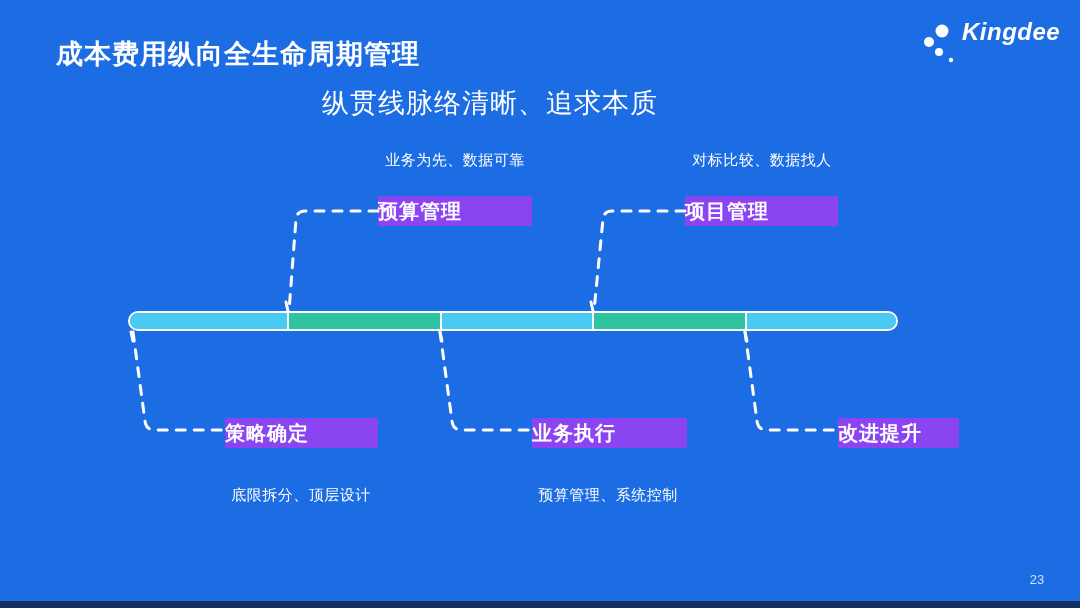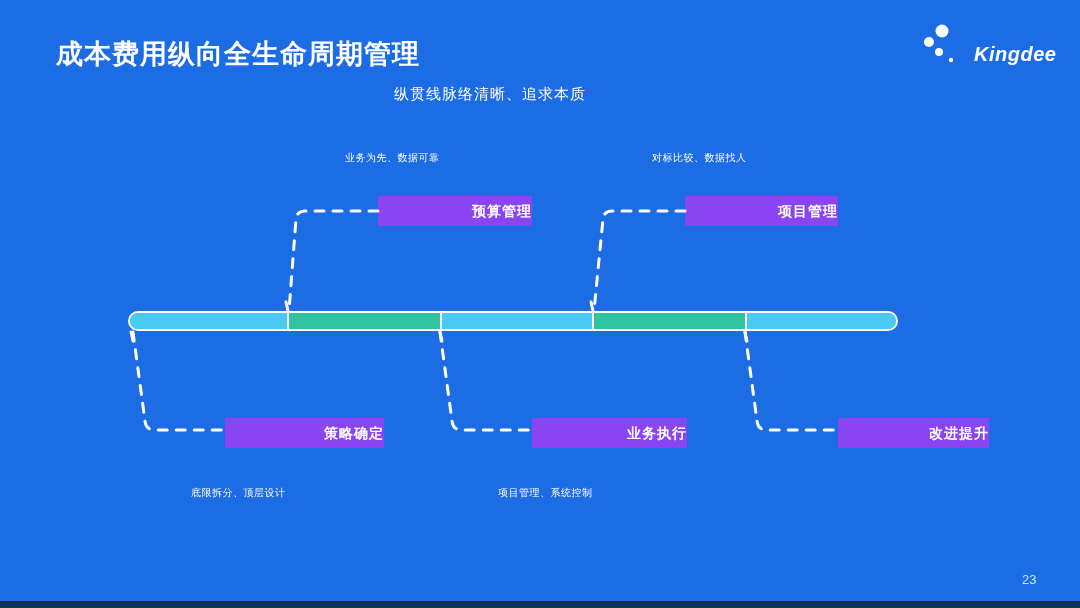--- a/index.html
+++ b/index.html
@@ -9,52 +9,52 @@
     background:var(--background,#1C6CE3);
   }
   .abs{position:absolute;}
   .slide-title{
     left:44px;top:24px;margin:12px;
     font-size:27px;font-weight:700;color:var(--text,#fff);letter-spacing:1px;
   }
   .logo{left:918px;top:18px;width:140px;height:48px;}
   .logo-dots{position:absolute;left:0;top:0;}
   .logo-word{
-    position:absolute;left:44px;top:25px;
-    font-size:20px;font-weight:700;font-style:italic;color:#fff;letter-spacing:0.5px;margin-left:12px;
+    position:absolute;left:44px;top:0;
+    font-size:24px;font-weight:700;font-style:italic;color:#fff;letter-spacing:0.5px;
   }
   .subtitle{
     left:240px;top:85px;width:500px;text-align:center;
-    font-size:15px;color:var(--text,#fff);letter-spacing:1px;
+    font-size:27px;color:var(--text,#fff);letter-spacing:1px;
   }
   .caption{
-    width:220px;
-    font-size:10px;color:var(--text,#fff);letter-spacing:0.5px;
+    width:220px;text-align:center;
+    font-size:15px;color:var(--text,#fff);letter-spacing:0.5px;
   }
   .cap-top{top:151px;}
   .cap-bottom{top:486px;}
   .stage-box{
-    height:30px;line-height:30px;text-align:right;
+    height:30px;line-height:30px;text-align:left;
     background:var(--stage-box,#8A44F2);
-    color:var(--text,#fff);font-size:14px;font-weight:700;letter-spacing:1px;
+    color:var(--text,#fff);font-size:20px;font-weight:700;letter-spacing:1px;
   }
   .row-top{top:196px;}
   .row-bottom{top:418px;}
   .timeline-bar{
     left:128px;top:311px;width:770px;height:20px;
     border:2px solid #fff;border-radius:11px;
     box-sizing:border-box;display:flex;overflow:hidden;background:var(--bar-cyan,#4AC9F2);
   }
   .seg{height:100%;box-sizing:border-box;}
   .seg-sep{border-right:2px solid #fff;}
   .seg-cyan{background:var(--bar-cyan,#4AC9F2);}
   .seg-green{background:var(--bar-green,#2FC3A0);}
   .connector-layer{left:0;top:0;pointer-events:none;}
   .pagenum{
-    left:1022px;top:572px;width:30px;text-align:left;
+    left:1022px;top:572px;width:30px;text-align:center;
     font-size:13px;color:rgba(255,255,255,0.8);
   }
   .bottom-strip{left:0;top:601px;width:1080px;height:7px;background:#14305E;}
 </style>
 </head>
 <body style="--background: #1C6CE3; --stage-box: #8A44F2; --bar-cyan: #4AC9F2; --bar-green: #2FC3A0; --text: #FFFFFF;">
 
 <div style="position:relative;width:1080px;height:608px;">
 
   <h1 class="abs slide-title">成本费用纵向全生命周期管理</h1>
@@ -95,23 +95,23 @@
   </svg>
 
   <div class="abs timeline-bar">
     <div class="seg seg-cyan seg-sep" style="width:159px;"></div>
     <div class="seg seg-green seg-sep" style="width:153px;"></div>
     <div class="seg seg-cyan seg-sep" style="width:152px;"></div>
     <div class="seg seg-green seg-sep" style="width:153px;"></div>
     <div class="seg seg-cyan" style="width:149px;"></div>
   </div>
 
-  <div class="abs stage-box row-bottom" style="left:225px;width:153px;padding-left:6px;">策略确定</div>
+  <div class="abs stage-box row-bottom" style="left:225px;width:153px;">策略确定</div>
   <div class="abs stage-box row-bottom" style="left:532px;width:155px;">业务执行</div>
-  <div class="abs stage-box row-bottom" style="left:838px;width:151px;">改进提升</div>
+  <div class="abs stage-box row-bottom" style="left:838px;width:121px;">改进提升</div>
 
   <div class="abs caption cap-bottom" style="left:191px;">底限拆分、顶层设计</div>
-  <div class="abs caption cap-bottom" style="left:498px;">项目管理、系统控制</div>
+  <div class="abs caption cap-bottom" style="left:498px;">预算管理、系统控制</div>
 
   <div class="abs pagenum">23</div>
   <div class="abs bottom-strip"></div>
 
 </div>
 
 </body></html>

